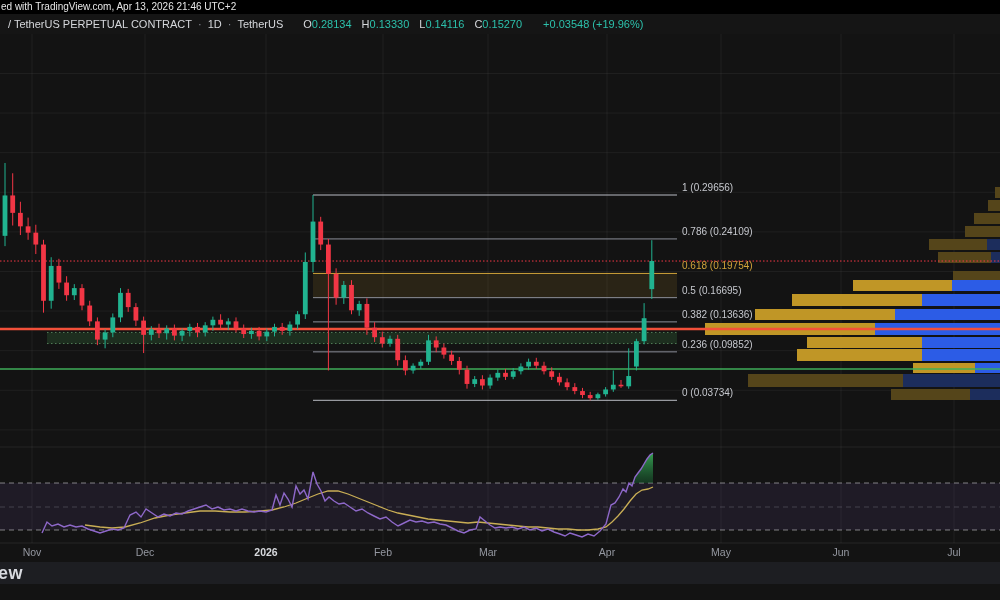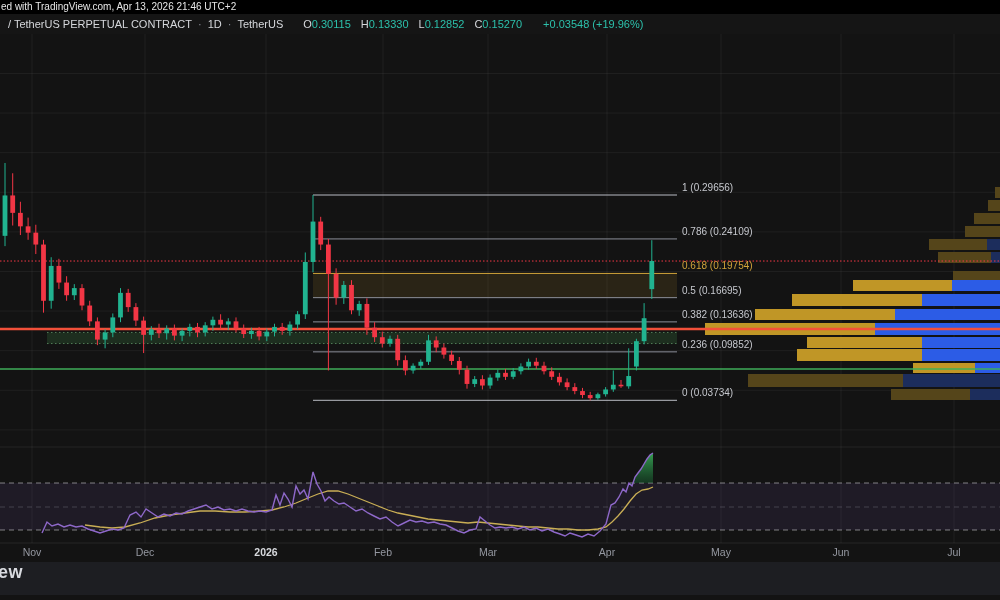--- a/index.html
+++ b/index.html
@@ -20,22 +20,22 @@
     white-space:nowrap;
   }
   .symbol-row .sep{color:#8b8e98;}
   .symbol-row .ohlc{display:flex;gap:10px;margin-left:14px;}
   .symbol-row .pair{display:flex;gap:0px;}
   .symbol-row .lbl{color:#d6d8dc;}
   .symbol-row .val{color:#2cc0ab;}
   .symbol-row .chg{color:#2cc0ab;margin-left:15px;}
   #chart-svg{position:absolute;top:0;left:0;z-index:10;}
   .bottom-bar{
-    position:absolute;left:0;top:562px;width:1000px;height:33px;
-    background:#1d1e22;z-index:30;display:flex;align-items:flex-start;
+    position:absolute;left:0;top:562px;width:1000px;height:22px;
+    background:#1d1e22;z-index:30;display:flex;align-items:center;
   }
   .tv-logo{
     color:#d8dadf;font-weight:bold;font-size:18px;letter-spacing:0.5px;
     margin-left:-2px;
   }
   text{font-family:"Liberation Sans",sans-serif;}
 </style>
 </head>
 <body>
 
@@ -45,29 +45,29 @@
 
 <div class="symbol-row">
   <span>/ TetherUS PERPETUAL CONTRACT</span>
   <span class="sep">·</span>
   <span>1D</span>
   <span class="sep">·</span>
   <span>TetherUS</span>
   <span class="ohlc">
     <span class="pair">
         <span class="lbl">O</span>
-        <span class="val">0.30115</span>
+        <span class="val">0.28134</span>
       </span>
     <span class="pair">
         <span class="lbl">H</span>
         <span class="val">0.13330</span>
       </span>
     <span class="pair">
         <span class="lbl">L</span>
-        <span class="val">0.12852</span>
+        <span class="val">0.14116</span>
       </span>
     <span class="pair">
         <span class="lbl">C</span>
         <span class="val">0.15270</span>
       </span>
   </span>
   <span class="chg">+0.03548 (+19.96%)</span>
 </div>
 
 <svg id="chart-svg" width="1000" height="600" viewBox="0 0 1000 600">

